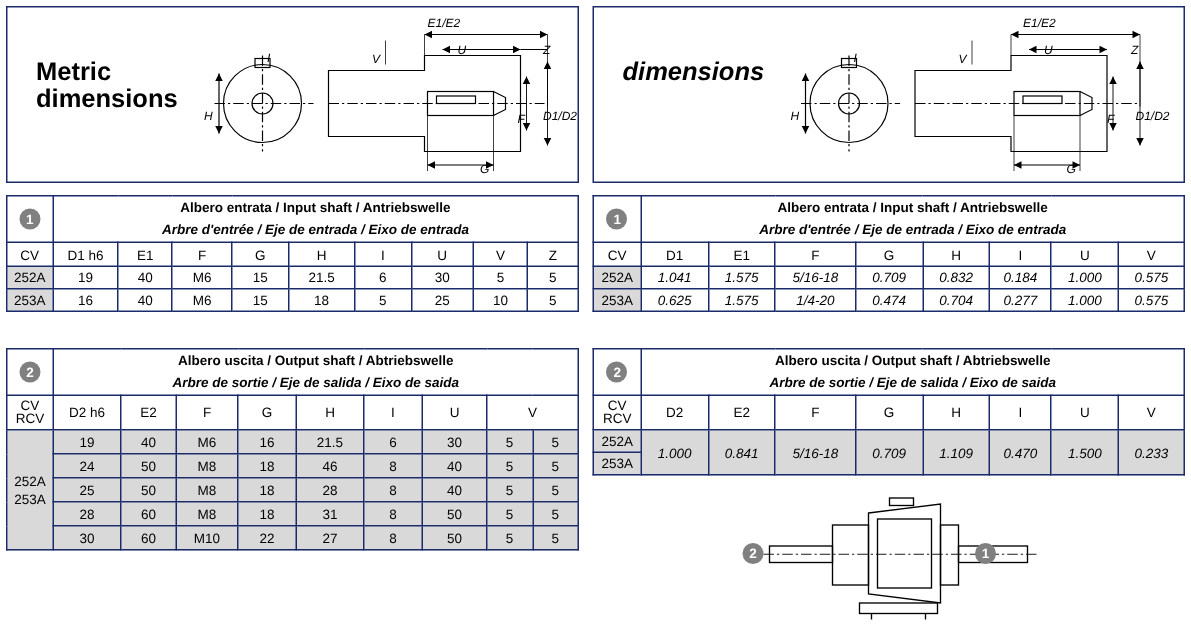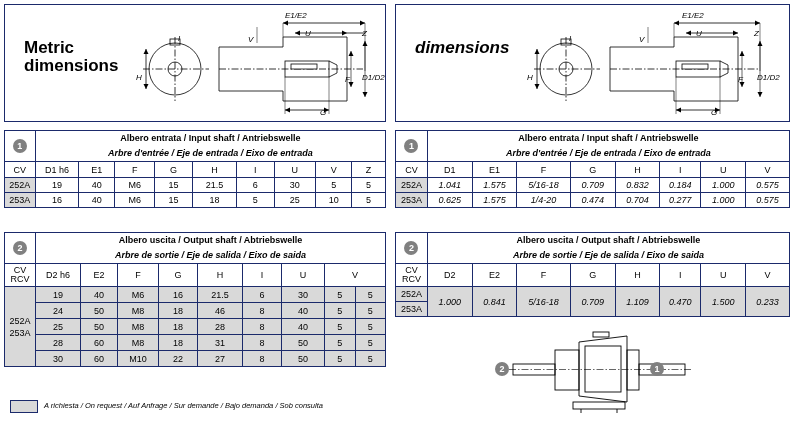--- a/index.html
+++ b/index.html
@@ -420,17 +420,14 @@
       <rect x="98" y="2" width="16" height="5"></rect>
     </g>
   </svg>
   <div style="position:absolute;left:495px;top:362px;">
     <span class="numcircle">2</span>
   </div>
   <div style="position:absolute;left:650px;top:362px;">
     <span class="numcircle">1</span>
   </div>
 
-  <div class="footnote">
-    <span class="sw"></span><span>A richiesta / On request / Auf Anfrage / Sur demande / Bajo demanda / Sob consulta</span>
-  </div>
 
 </div>
 
 </body></html>

